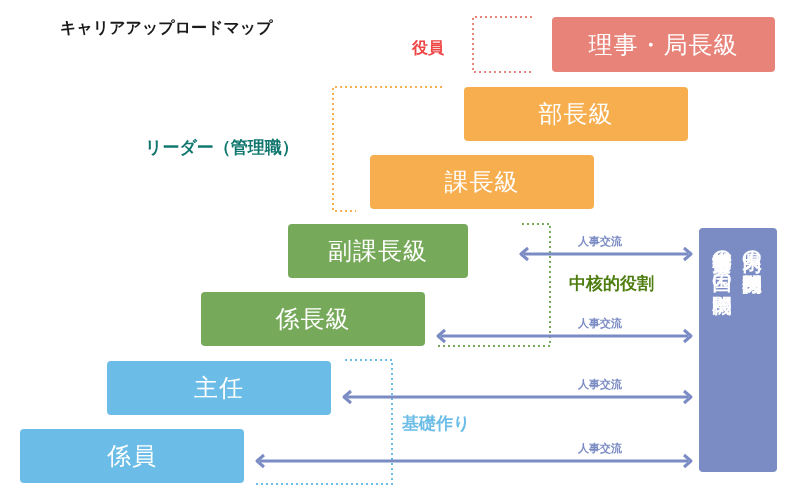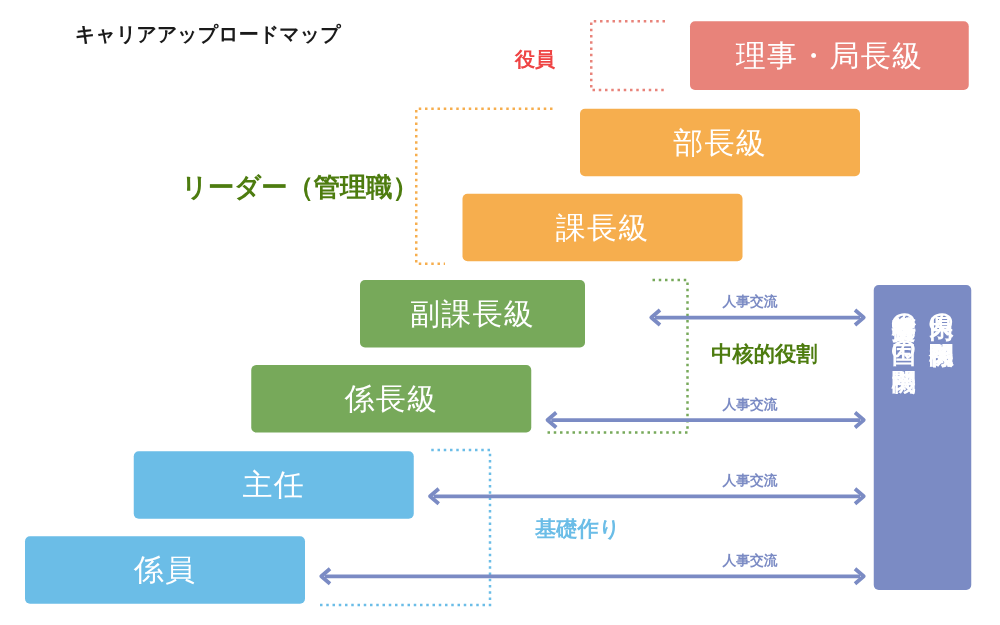--- a/index.html
+++ b/index.html
@@ -44,21 +44,21 @@
 <div class="abs title">キャリアアップロードマップ</div>
 
 <div class="label" style="left:412px; top:38px; font-size:16px; color:#ef4444;">役員</div>
 <svg class="dot" style="left:470px; top:15px;" width="66" height="60">
   <path d="M62 2 H3 V57 H62" fill="none" stroke="#E8837A" stroke-width="2" stroke-dasharray="2 3"></path>
 </svg>
 <div class="box red" style="left:552px; top:17px; width:223px; height:55px;">
   <span>理事・局長級</span>
 </div>
 
-<div class="label" style="left:145px; top:136px; font-size:21px; color:#4d7c0f;">リーダー（管理職）</div>
+<div class="label" style="left:145px; top:136px; font-size:17px; color:#0f766e;">リーダー（管理職）</div>
 <svg class="dot" style="left:330px; top:85px;" width="115" height="130">
   <path d="M112 2 H3 V126 H26" fill="none" stroke="#F6AE4E" stroke-width="2" stroke-dasharray="2 3"></path>
 </svg>
 <div class="box orange" style="left:464px; top:87px; width:224px; height:54px;">
   <span>部長級</span>
 </div>
 <div class="box orange" style="left:370px; top:155px; width:224px; height:54px;">
   <span>課長級</span>
 </div>
 
@@ -75,21 +75,21 @@
 
 <div class="box blue" style="left:107px; top:361px; width:224px; height:54px;">
   <span>主任</span>
 </div>
 <div class="box blue" style="left:20px; top:429px; width:224px; height:54px;">
   <span>係員</span>
 </div>
 <svg class="dot" style="left:253px; top:358px;" width="144" height="130">
   <path d="M92 2 H139 V126 H2" fill="none" stroke="#6BBDE7" stroke-width="2" stroke-dasharray="2 3"></path>
 </svg>
-<div class="label" style="left:428px; top:412px; font-size:17px; color:#6BBDE7;">基礎作り</div>
+<div class="label" style="left:402px; top:412px; font-size:17px; color:#6BBDE7;">基礎作り</div>
 
 <div class="xlabel" style="left:578px; top:234px;">人事交流</div>
 <svg class="dot" style="left:518px; top:246px;" width="176" height="16">
   <line x1="6" y1="8" x2="170" y2="8" stroke="#7B8BC4" stroke-width="3"></line>
   <path d="M10 2 L3 8 L10 14" fill="none" stroke="#7B8BC4" stroke-width="3" stroke-linejoin="round"></path>
   <path d="M166 2 L173 8 L166 14" fill="none" stroke="#7B8BC4" stroke-width="3" stroke-linejoin="round"></path>
 </svg>
 
 <div class="xlabel" style="left:578px; top:316px;">人事交流</div>
 <svg class="dot" style="left:435px; top:328px;" width="259" height="16">

